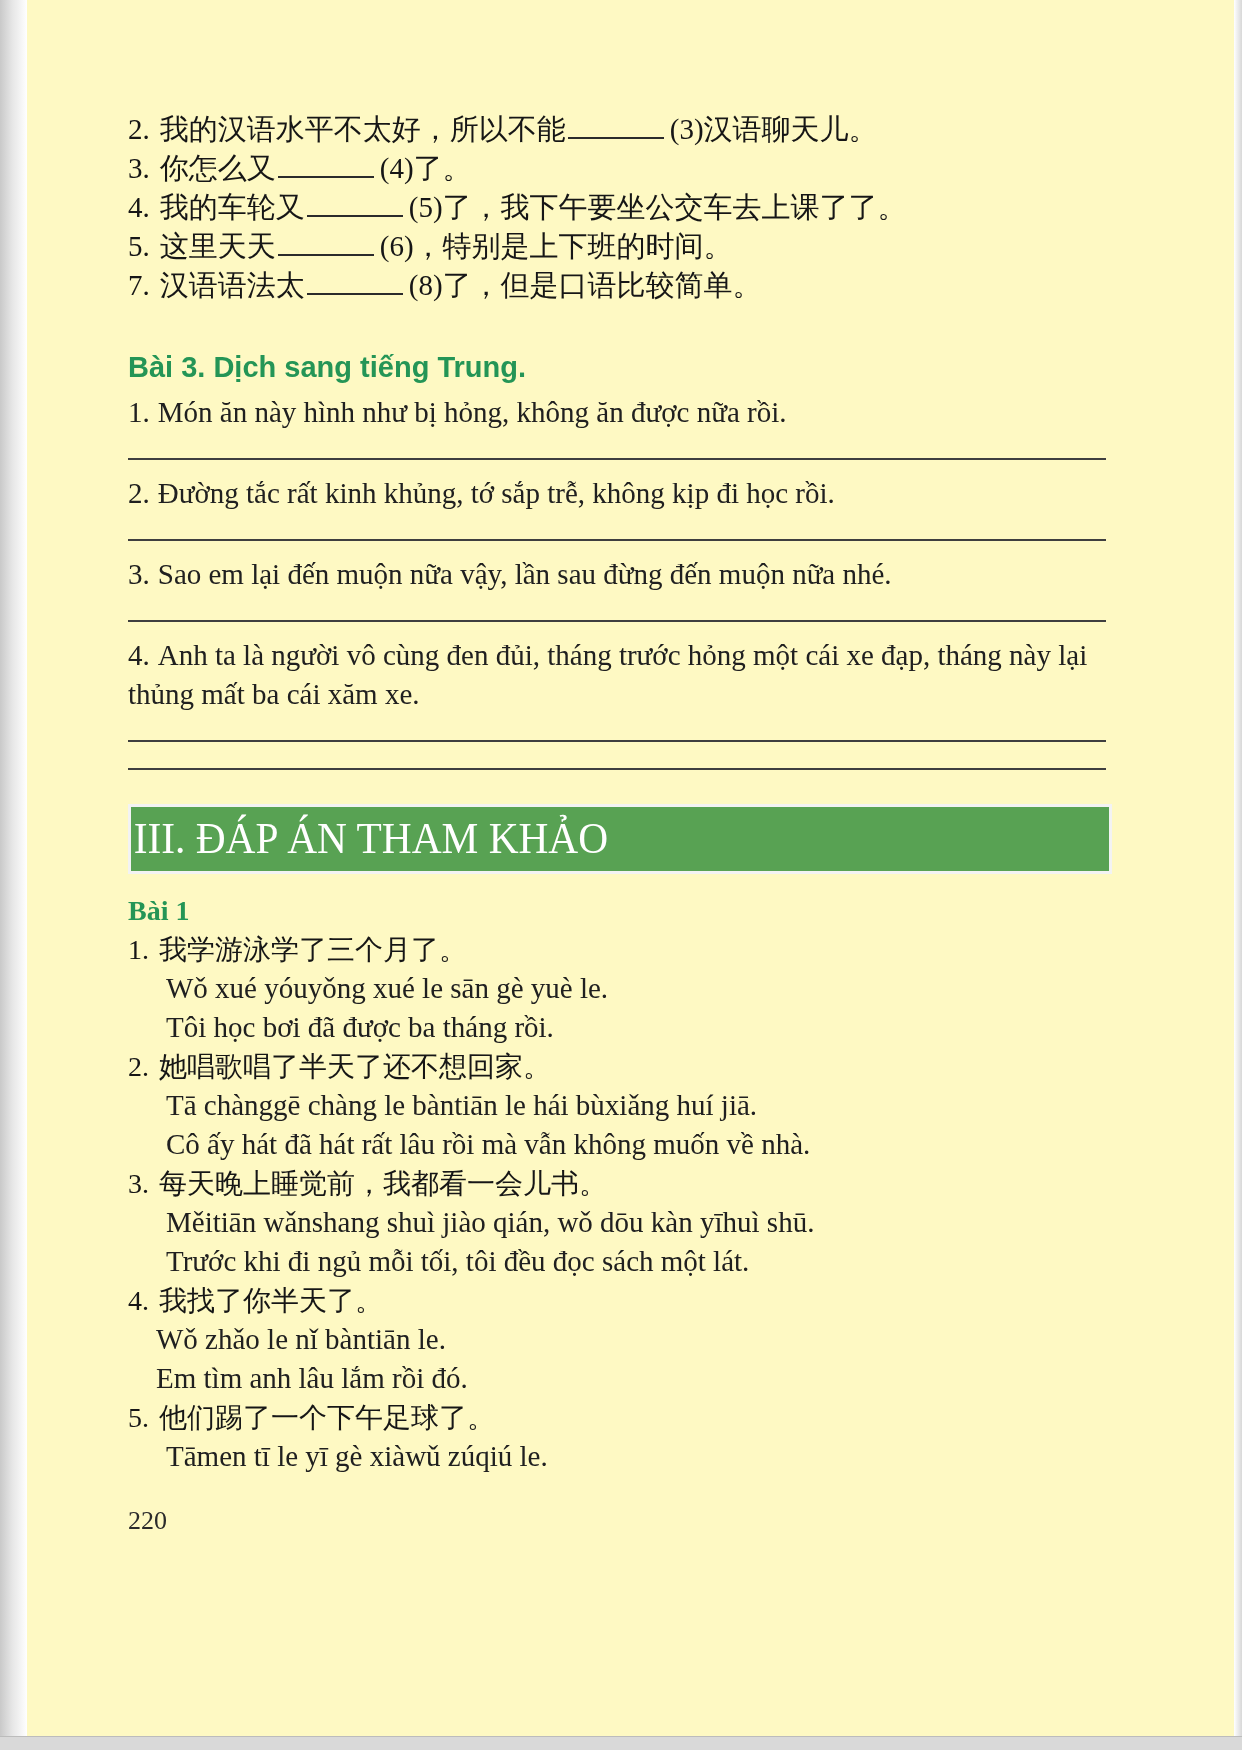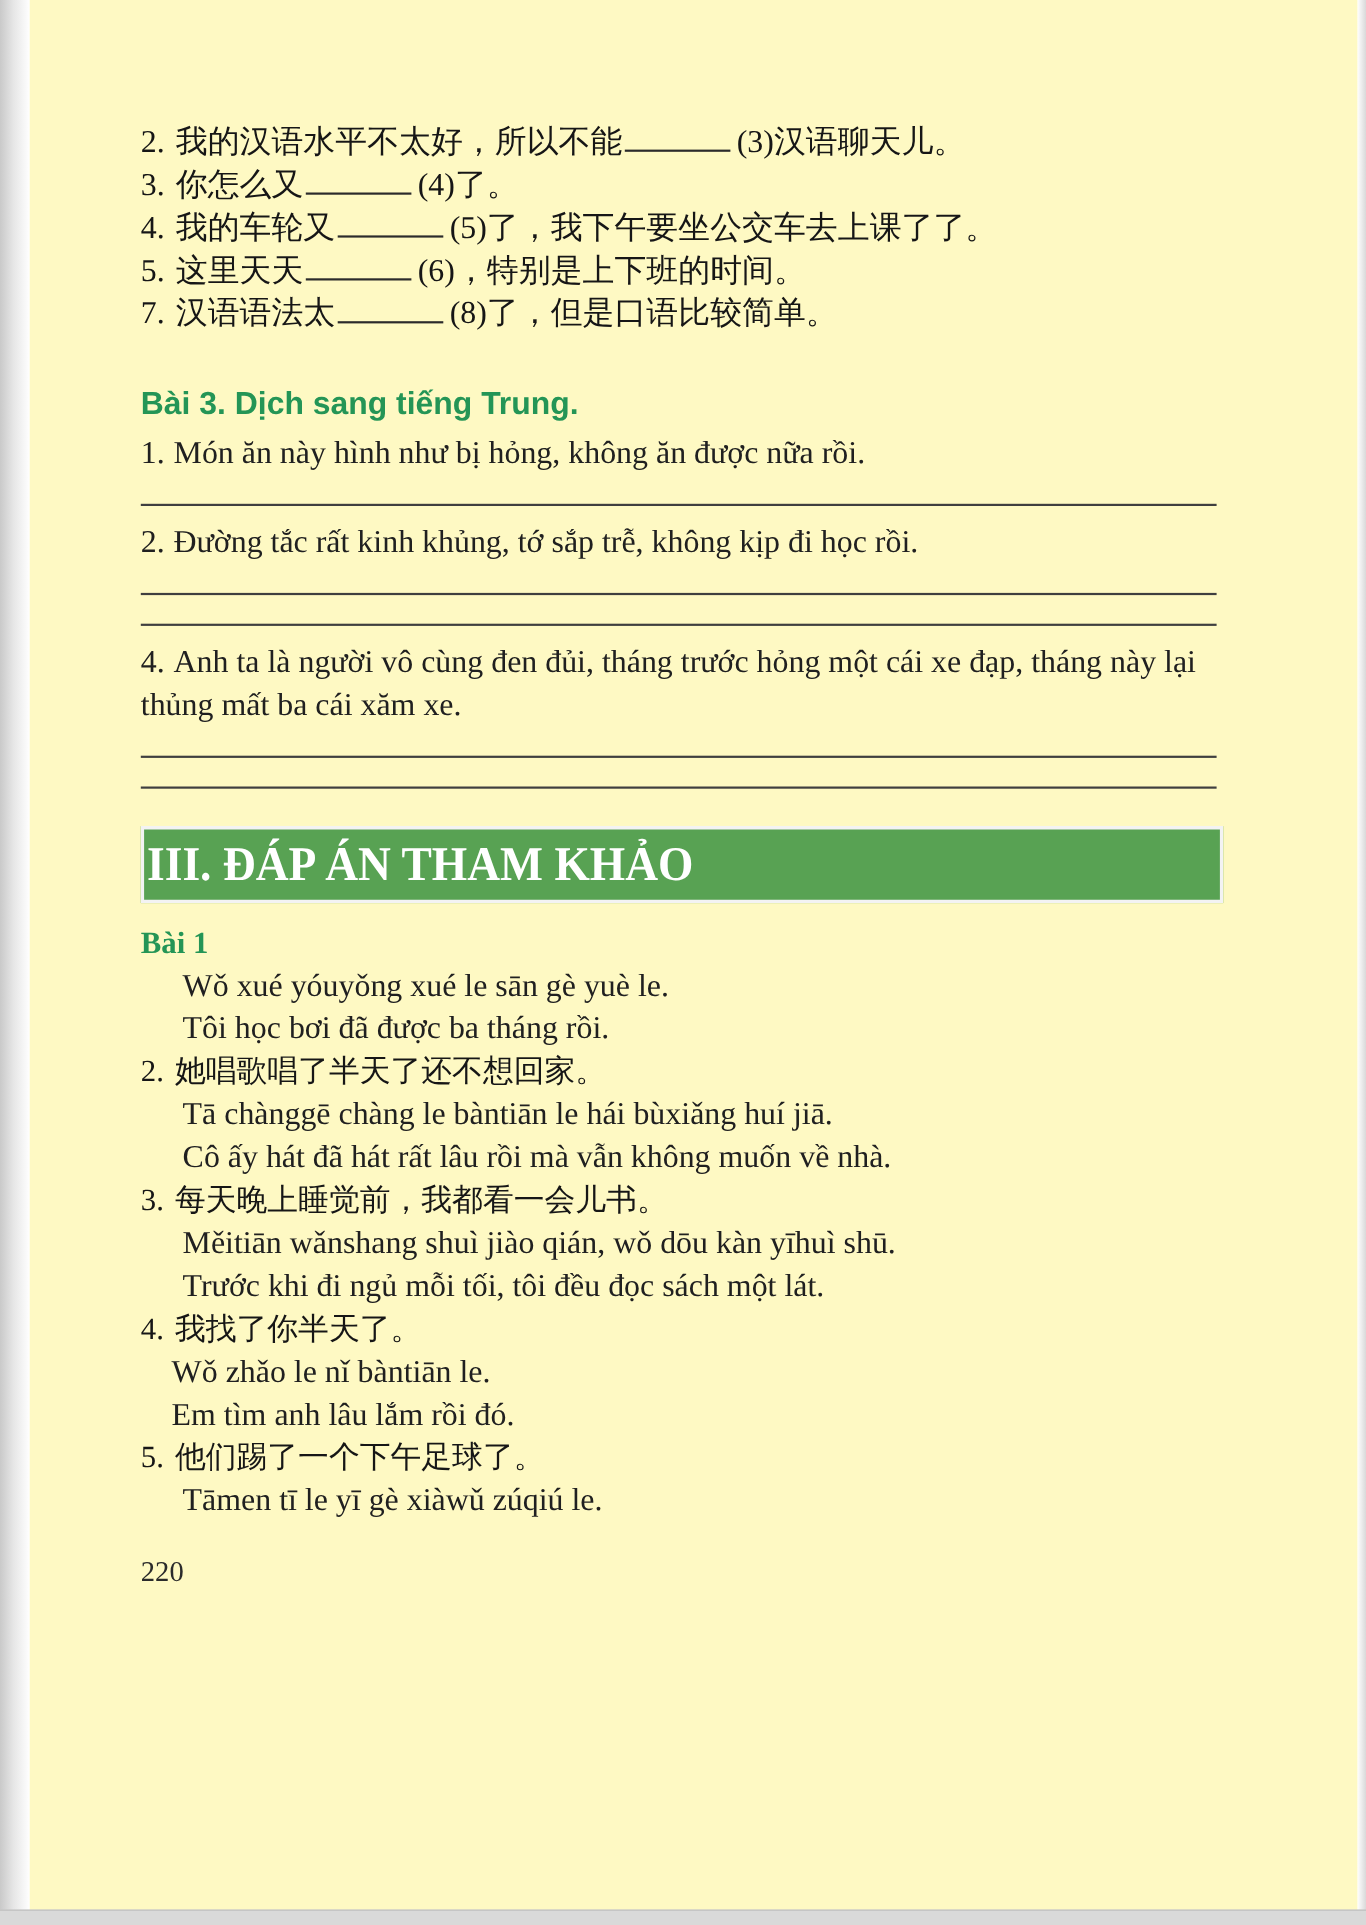--- a/index.html
+++ b/index.html
@@ -38,21 +38,20 @@
   .t-item{font-size:29px;line-height:39px;margin-top:6px;color:#202020;}
   .t-item .num{margin-right:8px;}
   .write-line{border-top:2px solid #3f3f3f;height:0;margin:26px 0 14px 0;width:978px;}
 
   
   .banner{
     margin-top:34px;width:984px;height:70px;
     background:var(--banner,#58a253);
     display:flex;align-items:center;
     box-shadow:0 0 0 3px #f3f3f3 inset;
-    font-weight:bold;
   }
   .banner-text{
     color:#ffffff;font-family:"Liberation Serif",serif;
     font-size:44px;line-height:70px;
     padding-left:6px;white-space:nowrap;
     transform:scaleX(0.94);transform-origin:left center;
     letter-spacing:0px;
   }
 
   .bai1-heading{
@@ -101,35 +100,41 @@
     <div class="t-item">
       <span class="num">1.</span><span>Món ăn này hình như bị hỏng, không ăn được nữa rồi.</span>
     </div>
     <div class="write-line"></div>
 
     <div class="t-item">
       <span class="num">2.</span><span>Đường tắc rất kinh khủng, tớ sắp trễ, không kịp đi học rồi.</span>
     </div>
     <div class="write-line"></div>
 
+    <div class="t-item">
+      <span class="num">3.</span><span>Sao em lại đến muộn nữa vậy, lần sau đừng đến muộn nữa nhé.</span>
+    </div>
     <div class="write-line"></div>
 
     <div class="t-item">
       <span class="num">4.</span><span>Anh ta là người vô cùng đen đủi, tháng trước hỏng một cái xe đạp, tháng này lại thủng mất ba cái xăm xe.</span>
     </div>
     <div class="write-line"></div>
 
     <div class="write-line"></div>
 
     <div class="banner">
       <span class="banner-text">III. ĐÁP ÁN THAM KHẢO</span>
     </div>
 
     <div class="bai1-heading">Bài 1</div>
 
+    <div class="a-cn">
+      <span class="num">1.</span><span>我学游泳学了三个月了。</span>
+    </div>
     <div class="a-sub">Wǒ xué yóuyǒng xué le sān gè yuè le.</div>
     <div class="a-sub">Tôi học bơi đã được ba tháng rồi.</div>
 
     <div class="a-cn">
       <span class="num">2.</span><span>她唱歌唱了半天了还不想回家。</span>
     </div>
     <div class="a-sub">Tā chànggē chàng le bàntiān le hái bùxiǎng huí jiā.</div>
     <div class="a-sub">Cô ấy hát đã hát rất lâu rồi mà vẫn không muốn về nhà.</div>
 
     <div class="a-cn">

